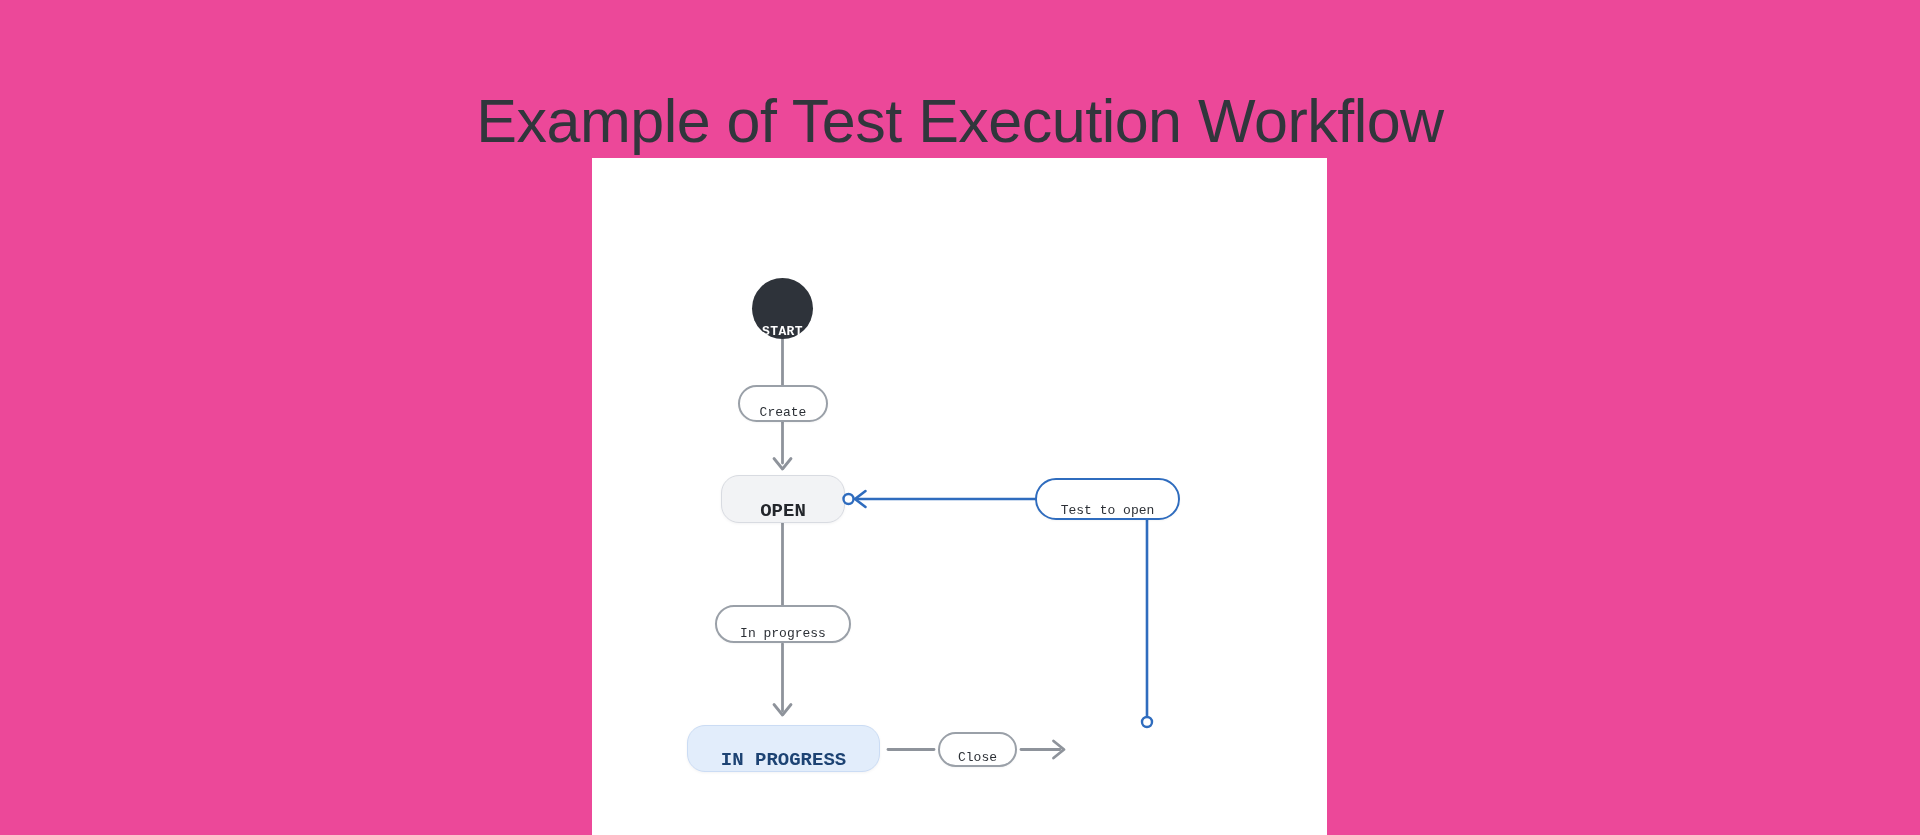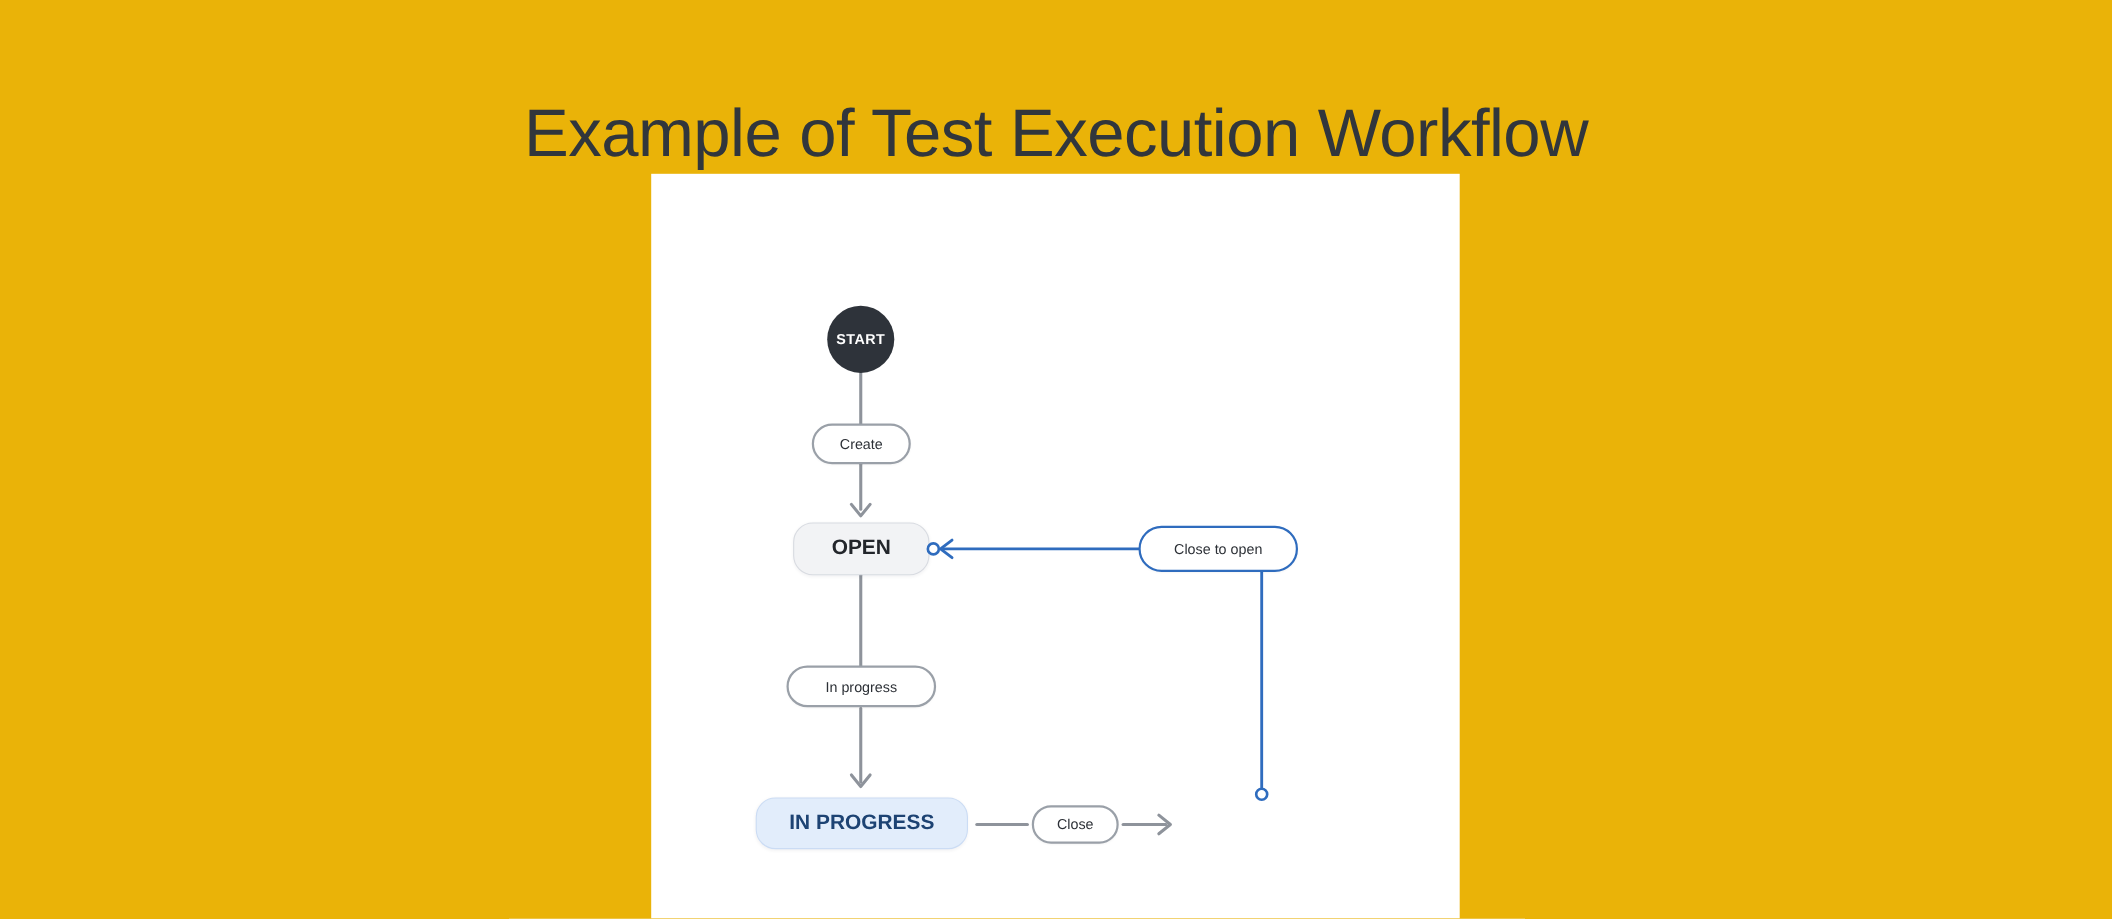--- a/index.html
+++ b/index.html
@@ -4,21 +4,21 @@
 <style>
   html, body { margin: 0; padding: 0; }
   body {
     font-family: "Liberation Sans", "DejaVu Sans", sans-serif;
     background: #fafafa;
   }
   .page {
     position: relative;
     width: 1920px;
     height: 835px;
-    background: #eab308;
+    background: #ec4899;
     overflow: hidden;
   }
   .title {
     position: absolute;
     top: 86px;
     left: 0;
     width: 100%;
     margin: 0;
     text-align: center;
     font-size: 61px;
@@ -34,21 +34,21 @@
     height: 677px;
     background: #ffffff;
   }
   .layer {
     position: absolute;
     inset: 0;
     pointer-events: none;
   }
   .lines-layer  { z-index: 1; }
   .markers-layer{ z-index: 3; }
-  .node { position: absolute; z-index: 2; display: flex; align-items: center; justify-content: center; box-sizing: border-box; }
+  .node { position: absolute; z-index: 2; display: flex; align-items: flex-end; justify-content: center; box-sizing: border-box; font-family: Liberation Mono, monospace; }
 
   .start-circle {
     left: 160px; top: 120px; width: 61px; height: 61px;
     border-radius: 50%;
     background: #2e333a;
     color: #ffffff;
     font-size: 13px; font-weight: bold; letter-spacing: 0.4px;
   }
   .pill {
     background: #ffffff;
@@ -124,21 +124,21 @@
     <div class="node status-box status-in-progress">
       <span>IN PROGRESS</span>
     </div>
 
     <div class="node pill pill-close">
       <span>Close</span>
     </div>
 
 
     <div class="node pill pill-back-to-open">
-      <span>Close to open</span>
+      <span>Test to open</span>
     </div>
 
     <svg class="layer markers-layer" width="735" height="677" viewBox="0 0 735 677">
       <g fill="none" stroke="#8e939b" stroke-width="2.8" stroke-linecap="round" stroke-linejoin="round">
         <path d="M182 300.5 L190.5 311 L199 300.5"></path>
         <path d="M182 546.5 L190.5 557 L199 546.5"></path>
         <path d="M461.5 583 L472 591.5 L461.5 600"></path>
       </g>
       <g stroke="#2f6cbe" stroke-linecap="round" stroke-linejoin="round">
         <path d="M273.5 333 L263 341 L273.5 349" fill="none" stroke-width="2.6"></path>

